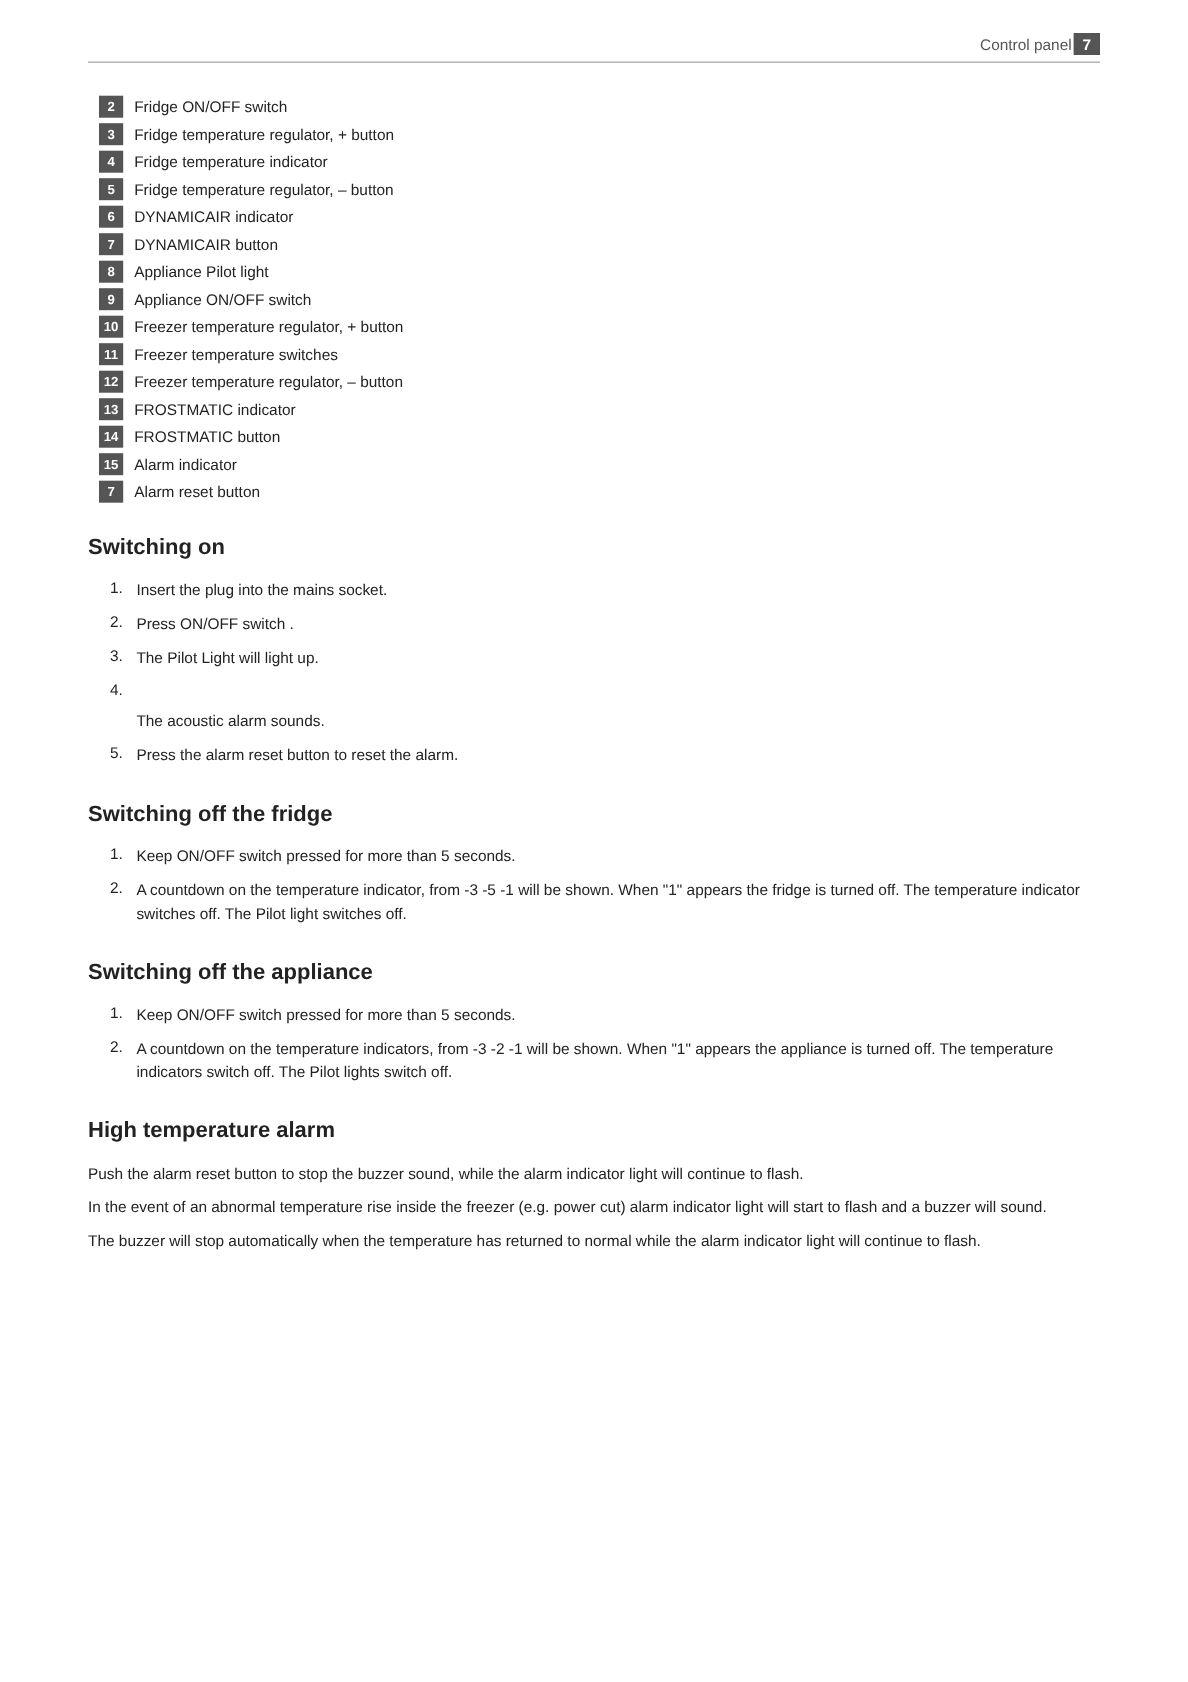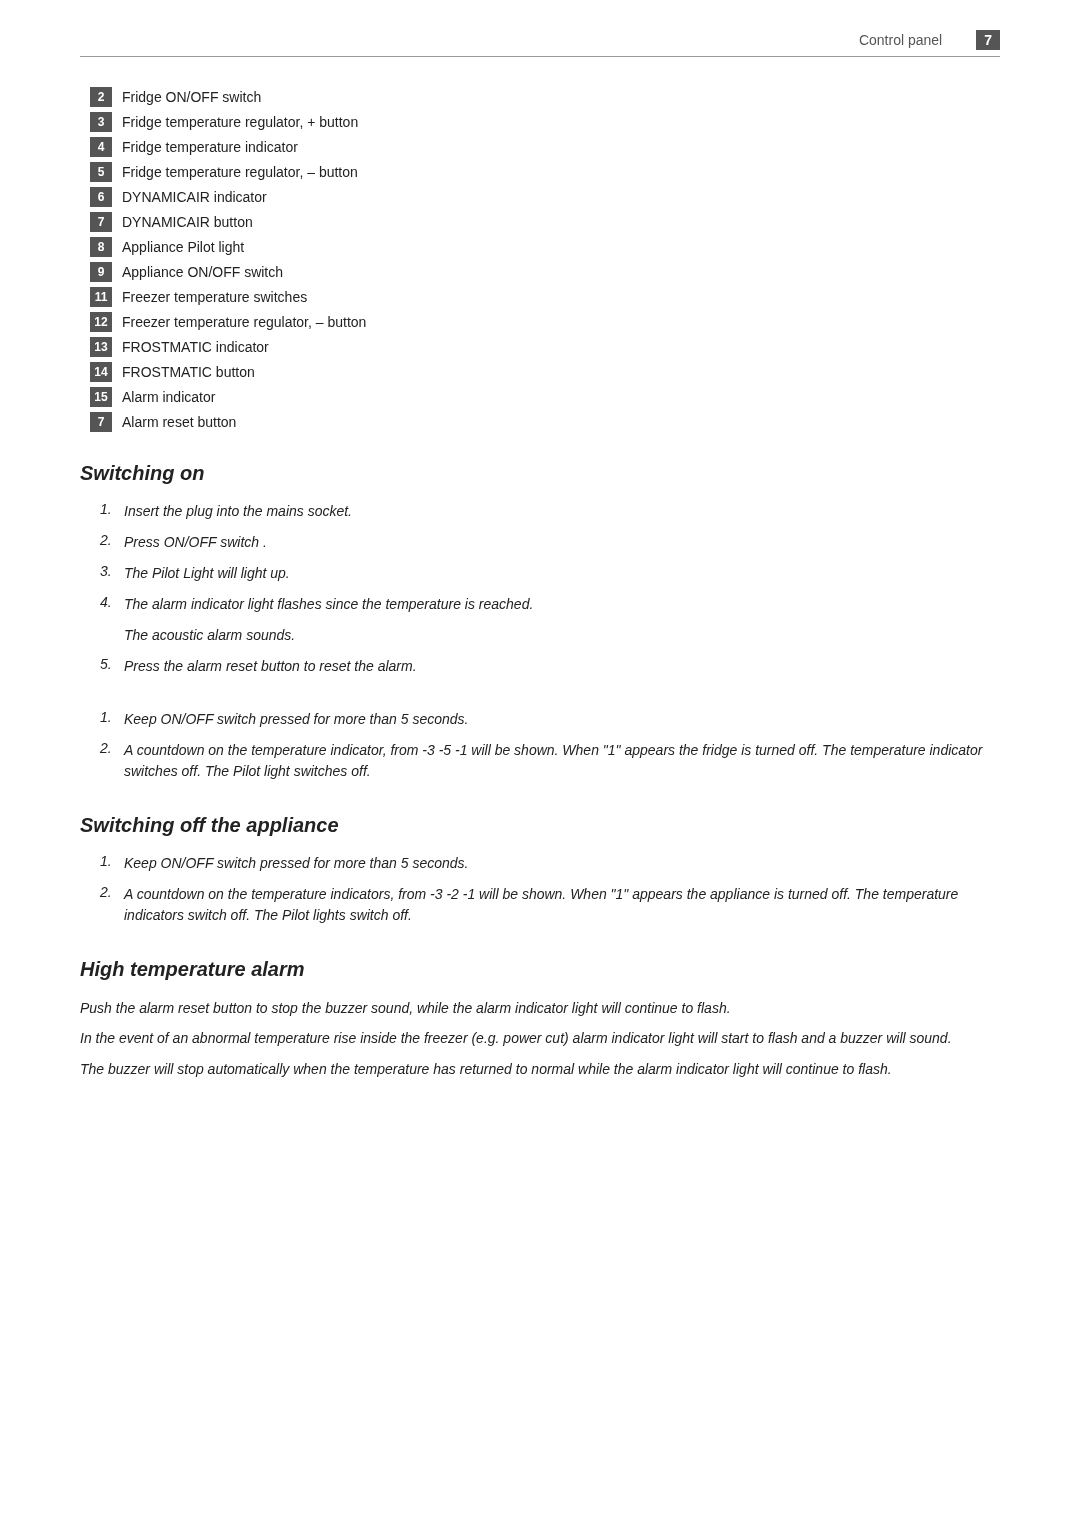--- a/index.html
+++ b/index.html
@@ -23,21 +23,21 @@
       justify-content: flex-end;
       align-items: center;
       border-bottom: 1px solid #999;
       padding-bottom: 6px;
       margin-bottom: 30px;
     }
 
     .header-title {
       font-size: 14px;
       color: #555;
-      margin-right: 34px;
+      margin-right: 2px;
     }
 
     .header-page {
       background: #555;
       color: #fff;
       font-size: 14px;
       padding: 2px 8px;
       font-weight: bold;
     }
 
@@ -73,21 +73,20 @@
 
     .section-title {
       font-size: 20px;
       font-weight: bold;
       margin-bottom: 16px;
       margin-top: 8px;
     }
 
     .section {
       margin-bottom: 32px;
-      font-style: italic;
     }
 
     .ordered-list {
       list-style: none;
       padding-left: 0;
     }
 
     .ordered-list li {
       display: flex;
       margin-bottom: 10px;
@@ -146,20 +145,24 @@
   </div>
     <div class="item-row">
     <span class="item-badge">8</span>
     <span class="item-text">Appliance Pilot light</span>
   </div>
     <div class="item-row">
     <span class="item-badge">9</span>
     <span class="item-text">Appliance ON/OFF switch</span>
   </div>
     <div class="item-row">
+    <span class="item-badge">10</span>
+    <span class="item-text">Freezer temperature regulator, + button</span>
+  </div>
+    <div class="item-row">
     <span class="item-badge">11</span>
     <span class="item-text">Freezer temperature switches</span>
   </div>
     <div class="item-row">
     <span class="item-badge">12</span>
     <span class="item-text">Freezer temperature regulator, – button</span>
   </div>
     <div class="item-row">
     <span class="item-badge">13</span>
     <span class="item-text">FROSTMATIC indicator</span>
@@ -188,33 +191,33 @@
       <li>
         <span class="li-num">2.</span>
         <span class="li-content">Press ON/OFF switch .</span>
       </li>
       <li>
         <span class="li-num">3.</span>
         <span class="li-content">The Pilot Light will light up.</span>
       </li>
       <li>
         <span class="li-num">4.</span>
-        <span class="li-content">The alarm indicator light flashes since the temperature is reached.</span>
       </li>
       <li style="padding-left: 44px;">
         <span class="li-content">The acoustic alarm sounds.</span>
       </li>
       <li>
         <span class="li-num">5.</span>
         <span class="li-content">Press the alarm reset button to reset the alarm.</span>
       </li>
     </ul>
 </div>
 
 <div class="section">
+  <div class="section-title">Switching off the fridge</div>
   <ul class="ordered-list">
       <li>
         <span class="li-num">1.</span>
         <span class="li-content">Keep ON/OFF switch pressed for more than 5 seconds.</span>
       </li>
       <li>
         <span class="li-num">2.</span>
         <span class="li-content">A countdown on the temperature indicator, from -3 -5 -1 will be shown. When "1" appears the fridge is turned off. The temperature indicator switches off. The Pilot light switches off.</span>
       </li>
     </ul>

